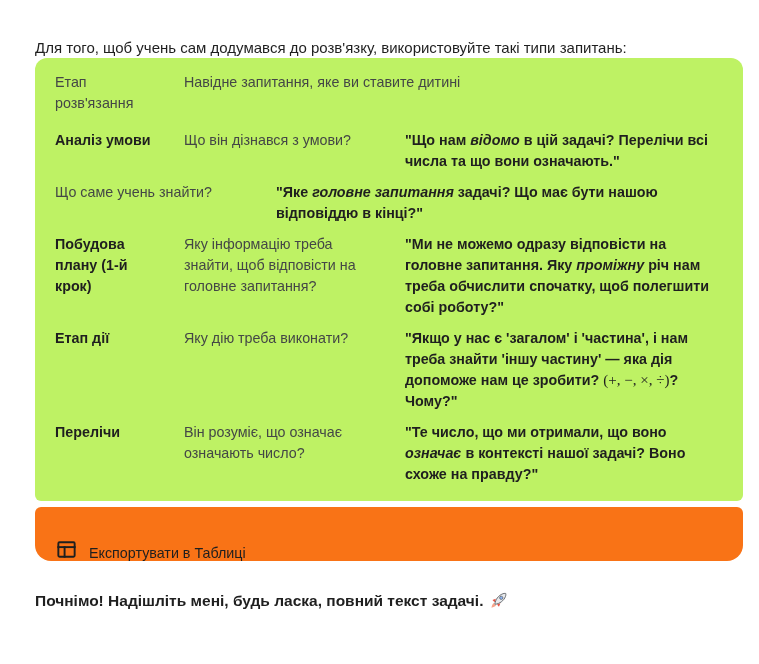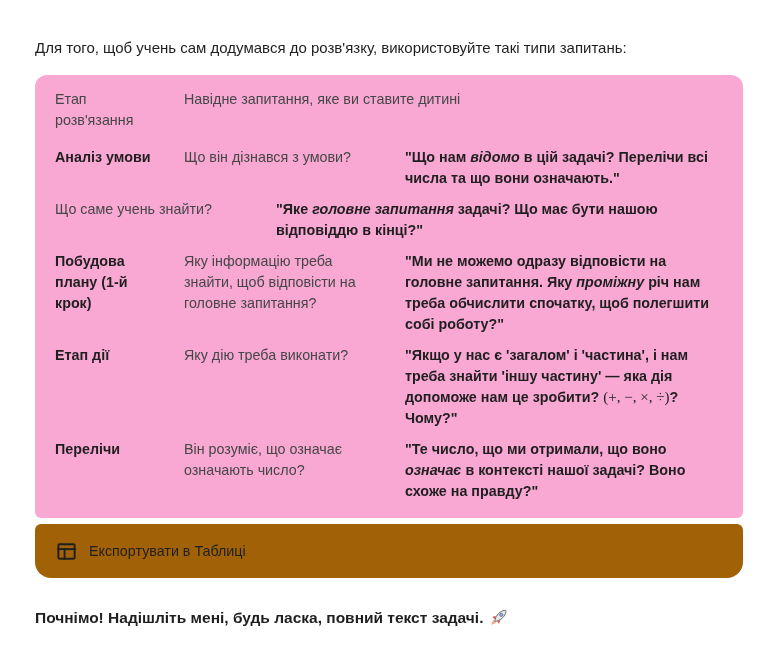--- a/index.html
+++ b/index.html
@@ -1,38 +1,38 @@
 <!DOCTYPE html>
 <html><head>
 <meta charset="utf-8">
 <style>
   * { margin:0; padding:0; box-sizing:border-box; }
   html,body { width:759px; height:664px; background:#ffffff; overflow:hidden; }
   body { font-family:"Liberation Sans","DejaVu Sans",sans-serif; color:#1f1f1f; }
   .page { padding:38px 16px 0 35px; }
 
   .heading { font-size:19.5px; font-weight:700; letter-spacing:.2px; line-height:24px; margin-bottom:26px; color:#1f1f1f; }
-  .intro { font-size:15px; line-height:20px; margin-bottom:17px; color:#1f1f1f; }
+  .intro { font-size:15px; line-height:20px; color:#1f1f1f; }
 
-  .table-card { width:708px; background:#f9a8d4; border-radius:12px 12px 6px 6px; padding:14px 24px 16px 20px; }
+  .table-card { width:708px; background:#bef264; border-radius:12px 12px 6px 6px; padding:14px 24px 16px 20px; }
   .t-row { display:flex; margin-bottom:10px; font-size:14.3px; line-height:21px; }
   .t-row:last-child { margin-bottom:0; }
   .t-row.header { margin-bottom:16px; }
   .cell { display:block; }
   .c1 { width:129px; flex:none; padding-right:24px; }
   .c2 { width:221px; flex:none; padding-right:20px; color:#444746; }
   .c3 { flex:1; white-space:pre-wrap; }
   .header .c1, .header .c3 { color:#444746; font-weight:400; }
   .stage { font-weight:700; color:#1f1f1f; }
   .c3 .b  { font-weight:700; }
   .c3 .bi { font-weight:700; font-style:italic;text-align:right; }
   .c3 .m  { font-family:"Liberation Serif","DejaVu Serif",serif; font-weight:400; font-size:15px; }
 
-  .export-bar { width:708px; height:54px; margin-top:6px; background:#a16207; border-radius:6px 6px 16px 16px;
-                display:flex; align-items:center; padding-left:20px; cursor:pointer; }
+  .export-bar { width:708px; height:54px; margin-top:6px; background:#f97316; border-radius:6px 6px 16px 16px;
+                display:flex; align-items:flex-end; padding-left:20px; cursor:pointer; }
   .export-bar .ticon { width:23px; height:23px; flex:none; display:block; }
   .export-label { font-size:14.3px; font-weight:500; margin-left:11px; color:#1f1f1f; }
 
   .closing { margin-top:30px; font-size:15.5px; font-weight:700; color:#1f1f1f; display:flex; align-items:center; }
   .rocket { width:19px; height:19px; margin-left:6px; flex:none; display:inline-block; }
 </style>
 </head>
 <body>
 
 <div class="page">

